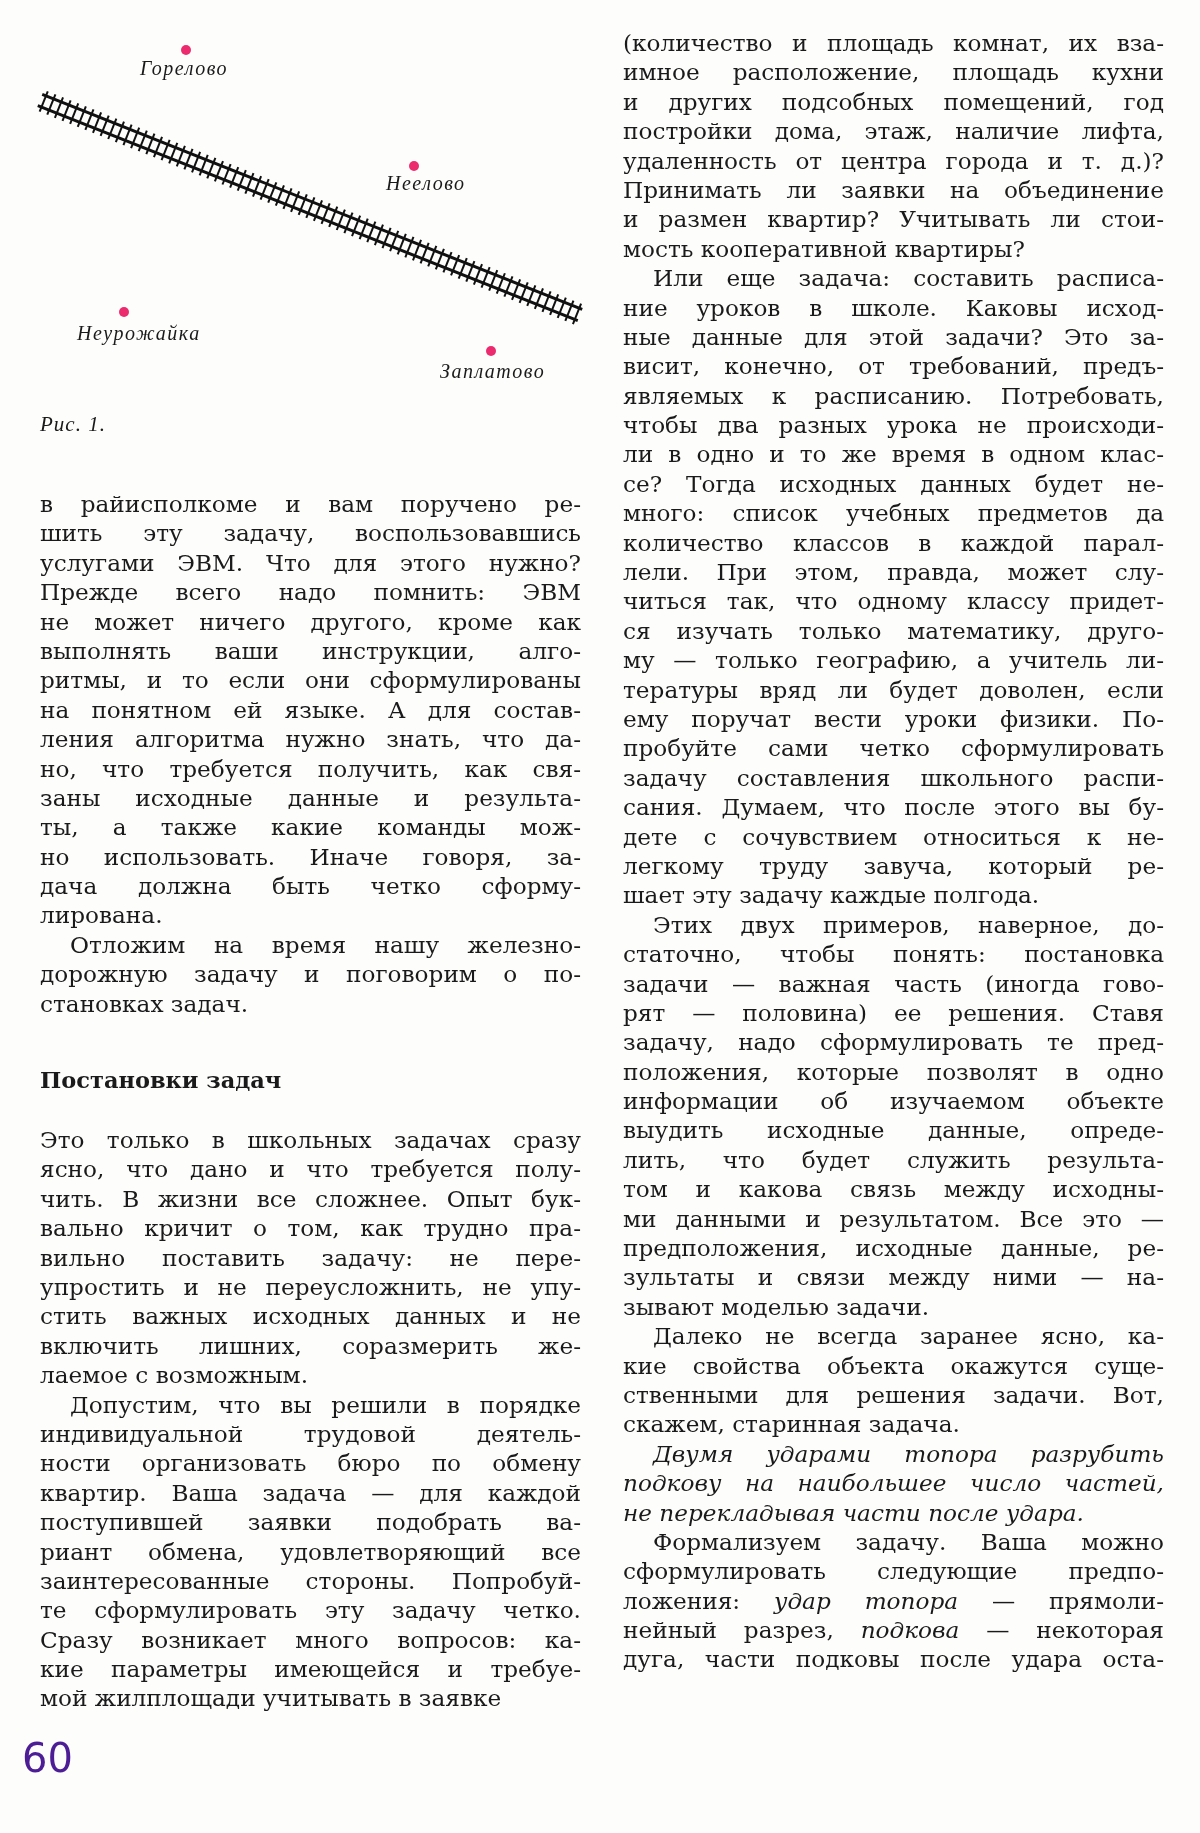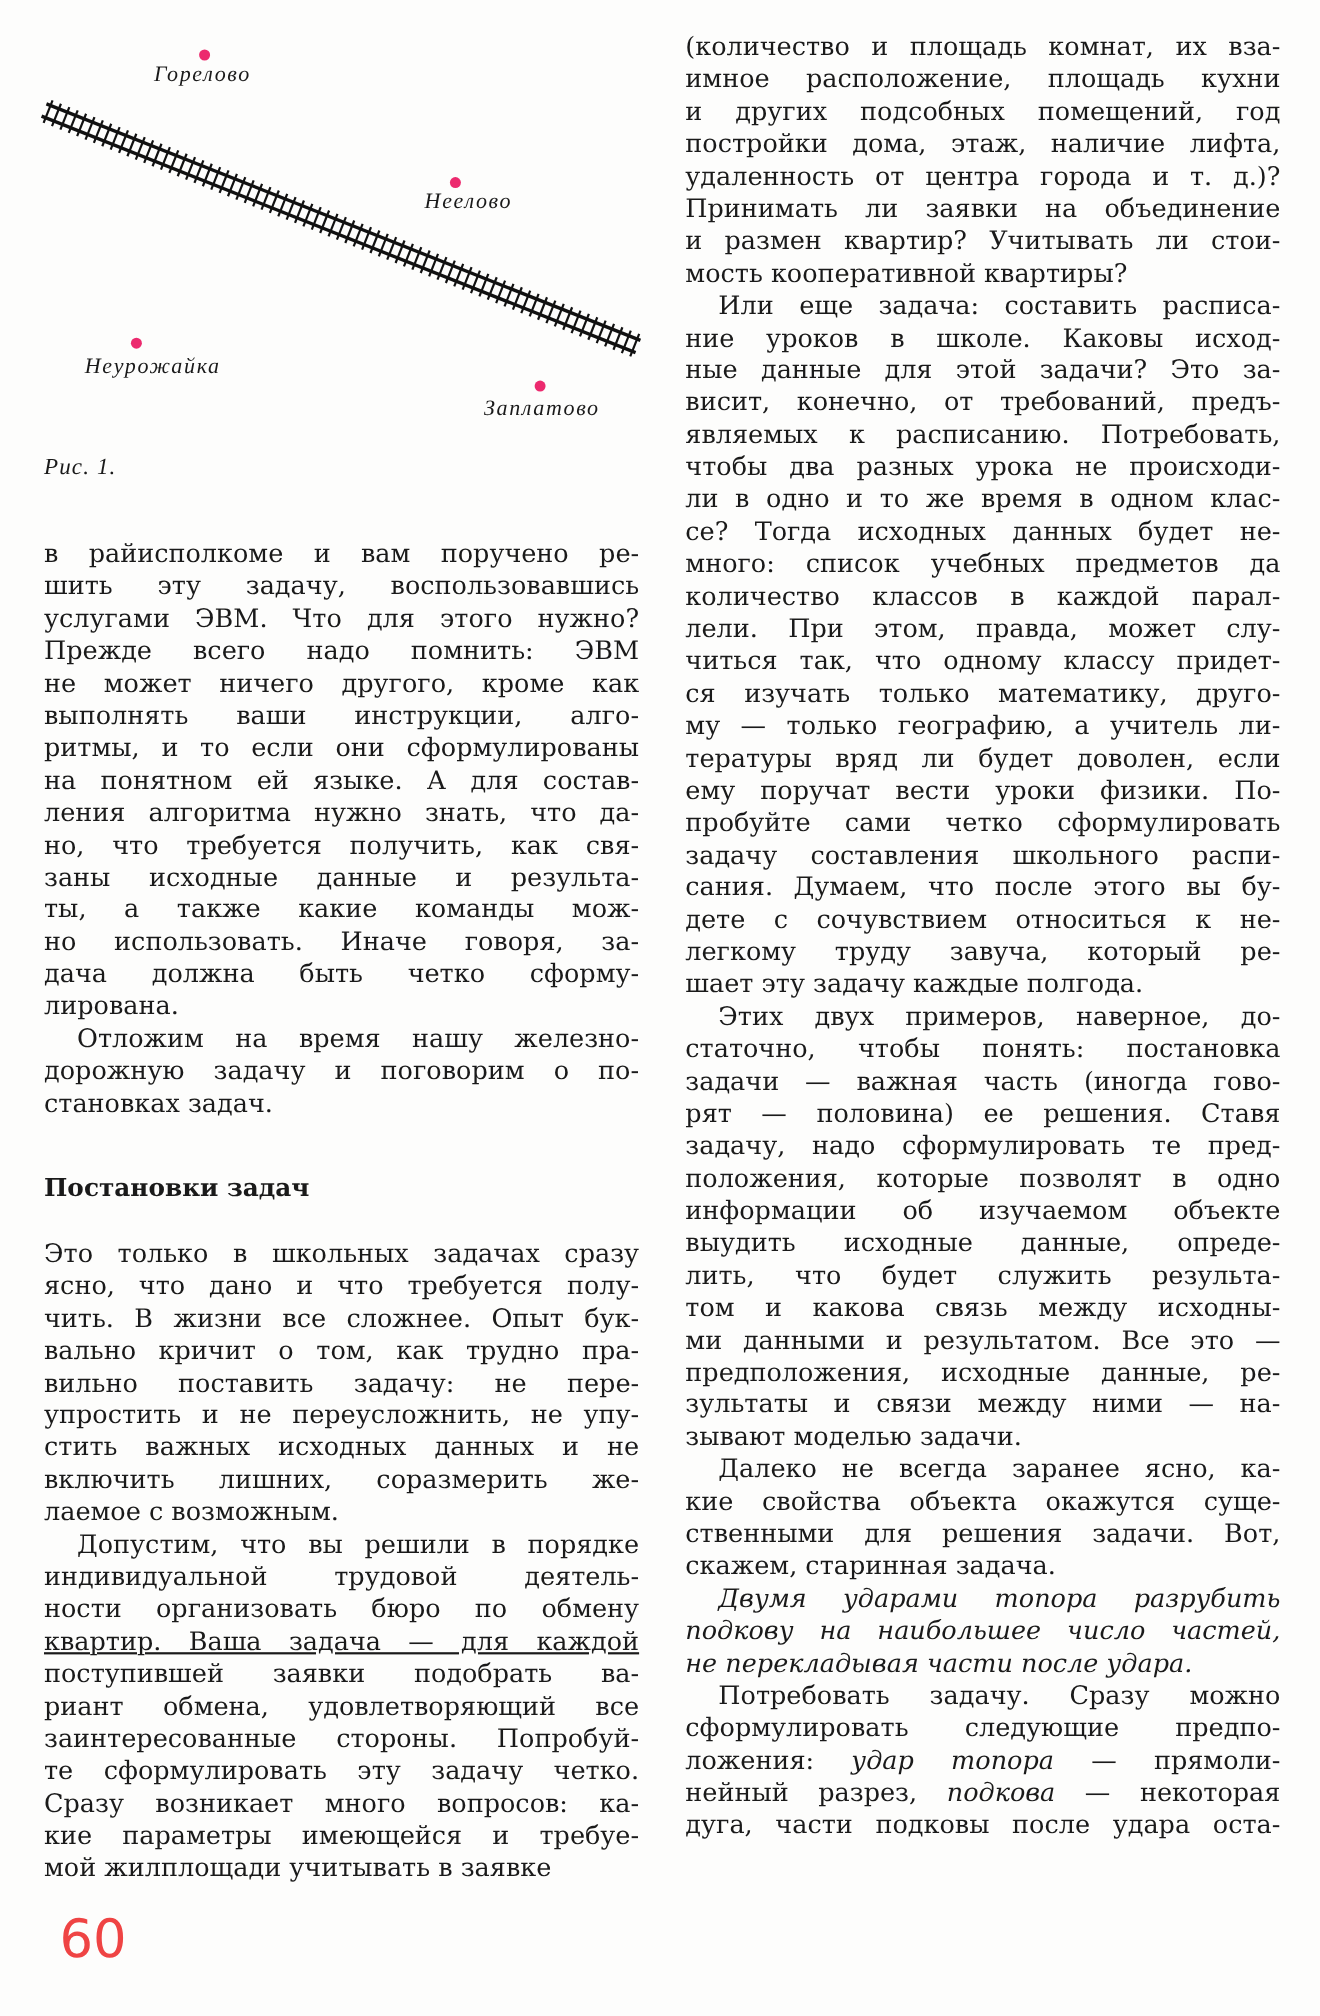--- a/index.html
+++ b/index.html
@@ -27,22 +27,22 @@
   .col-right { left: 623px; top: 28px; }
   .col p { margin: 0; text-indent: 0; }
   .col p.indent { text-indent: 30px; }
   .col .line { display: block; text-align: justify; text-align-last: justify; height: 29.4px; white-space: nowrap; }
   .col .line.last { text-align-last: left; }
   .heading {
     font-weight: bold; font-size: 22.5px; margin: 48px 0 30px 0; line-height: 29px;
   }
   em, .ital { font-style: italic; }
   .page-number {
-    position: absolute; left: 54px; top: 1735px;
-    font-family: "DejaVu Sans", "Liberation Sans", sans-serif; font-size: 48px; color: #ef4444;
+    position: absolute; left: 22px; top: 1735px;
+    font-family: "DejaVu Sans", "Liberation Sans", sans-serif; font-size: 40px; color: #4c1d95;
   }
 </style>
 </head>
 <body>
 
 <div class="figure">
   <svg id="fig-svg" width="600" height="450">
     <g id="track">
         <line x1="42.2194420886973" y1="94.4255873121091" x2="582.2194420886973" y2="309.4255873121091" stroke="#111" stroke-width="3"></line>
         <line x1="37.7805579113027" y1="105.5744126878909" x2="577.7805579113027" y2="320.5744126878909" stroke="#111" stroke-width="3"></line>
@@ -162,21 +162,21 @@
       <span class="line" style="text-indent: 0px;">вильно поставить задачу: не пере-</span>
       <span class="line" style="text-indent: 0px;">упростить и не переусложнить, не упу-</span>
       <span class="line" style="text-indent: 0px;">стить важных исходных данных и не</span>
       <span class="line" style="text-indent: 0px;">включить лишних, соразмерить же-</span>
       <span class="line last" style="text-indent: 0px;">лаемое с возможным.</span>
     </p>
   <p class="indent">
       <span class="line">Допустим, что вы решили в порядке</span>
       <span class="line" style="text-indent: 0px;">индивидуальной трудовой деятель-</span>
       <span class="line" style="text-indent: 0px;">ности организовать бюро по обмену</span>
-      <span class="line" style="text-indent: 0px; text-decoration: underline;">квартир. Ваша задача — для каждой</span>
+      <span class="line" style="text-indent: 0px;">квартир. Ваша задача — для каждой</span>
       <span class="line" style="text-indent: 0px;">поступившей заявки подобрать ва-</span>
       <span class="line" style="text-indent: 0px;">риант обмена, удовлетворяющий все</span>
       <span class="line" style="text-indent: 0px;">заинтересованные стороны. Попробуй-</span>
       <span class="line" style="text-indent: 0px;">те сформулировать эту задачу четко.</span>
       <span class="line" style="text-indent: 0px;">Сразу возникает много вопросов: ка-</span>
       <span class="line" style="text-indent: 0px;">кие параметры имеющейся и требуе-</span>
       <span class="line last" style="text-indent: 0px;">мой жилплощади учитывать в заявке</span>
     </p>
 </div>
 
@@ -236,21 +236,21 @@
       <span class="line" style="text-indent: 0px;">кие свойства объекта окажутся суще-</span>
       <span class="line" style="text-indent: 0px;">ственными для решения задачи. Вот,</span>
       <span class="line last" style="text-indent: 0px;">скажем, старинная задача.</span>
     </p>
   <p class="indent ital">
       <span class="line">Двумя ударами топора разрубить</span>
       <span class="line" style="text-indent: 0px;">подкову на наибольшее число частей,</span>
       <span class="line last" style="text-indent: 0px;">не перекладывая части после удара.</span>
     </p>
   <p class="indent">
-    <span class="line">Потребовать задачу. Сразу можно</span>
+    <span class="line">Формализуем задачу. Ваша можно</span>
     <span class="line" style="text-indent:0"><span>сформулировать следующие предпо-</span></span>
     <span class="line" style="text-indent:0"><span>ложения: </span><em>удар топора</em><span> — прямоли-</span></span>
     <span class="line" style="text-indent:0"><span>нейный разрез, </span><em>подкова</em><span> — некоторая</span></span>
     <span class="line" style="text-indent:0">дуга, части подковы после удара оста-</span>
   </p>
 </div>
 
 <div class="page-number">60</div>
 
 </body></html>

